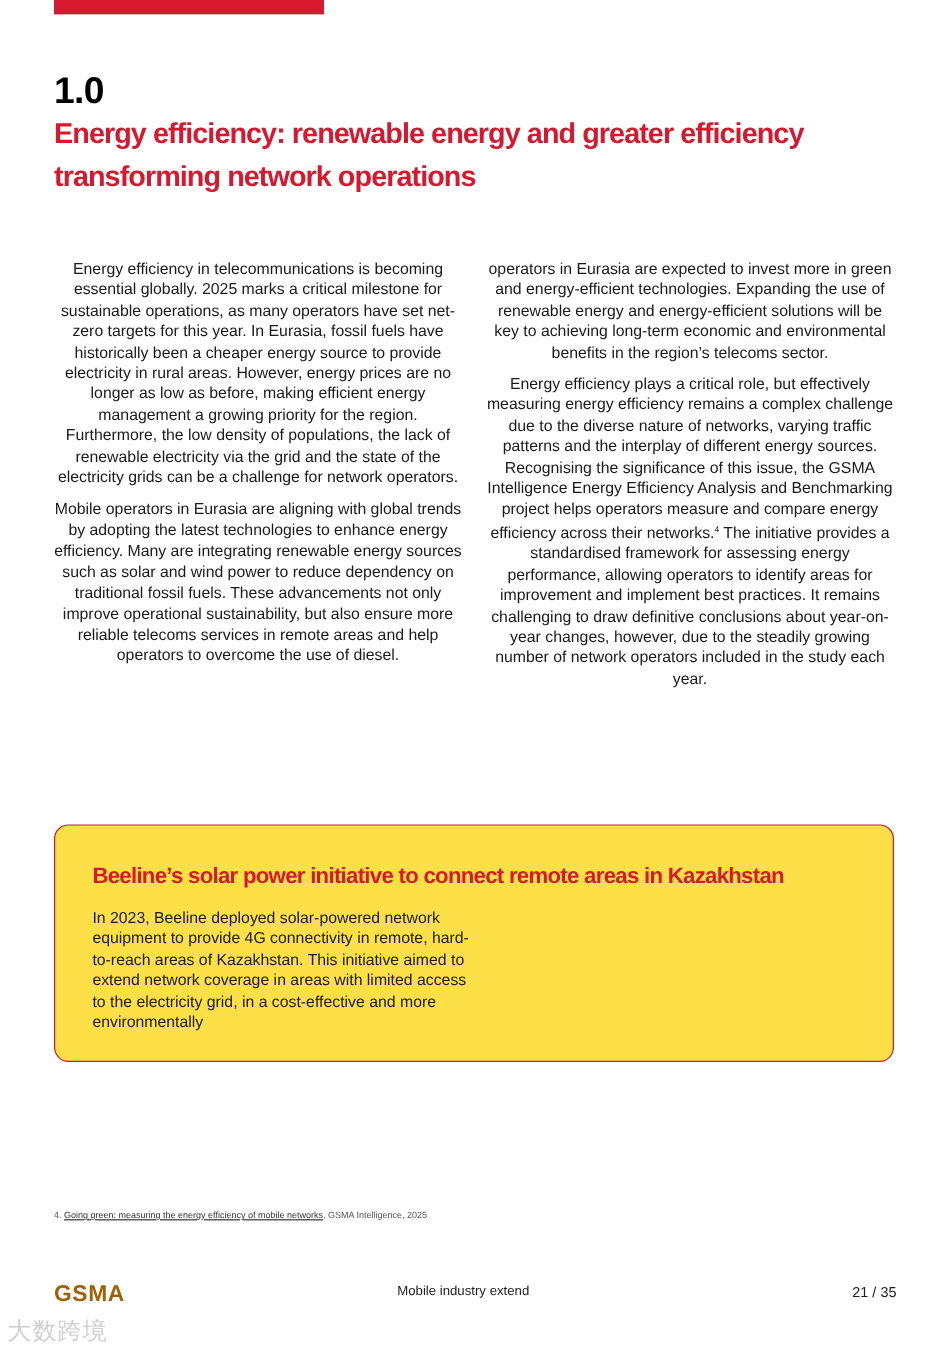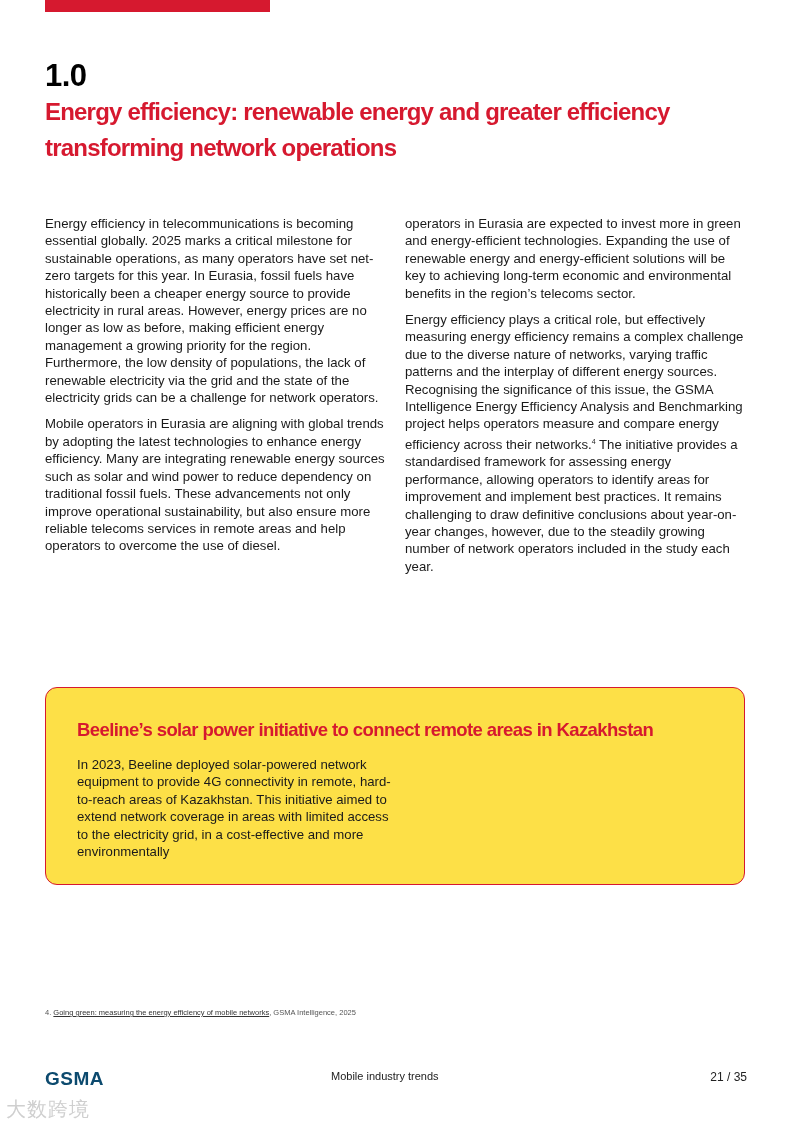--- a/index.html
+++ b/index.html
@@ -4,35 +4,35 @@
 <style>
   html, body { margin: 0; padding: 0; background: #ffffff; }
   body { width: 793px; height: 1121px; position: relative; overflow: hidden;
          font-family: "Liberation Sans", sans-serif; color: #1a1a1a; }
   .top-bar { position: absolute; left: 45px; top: 0; width: 225px; height: 12px; background: #d6192f; }
   .section-num { position: absolute; left: 45px; top: 58px; font-size: 31px; font-weight: 700;
                  color: #000; letter-spacing: -0.5px; line-height: 36px; }
   .section-title { position: absolute; left: 45px; top: 94px; width: 700px; font-size: 24px; font-weight: 700;
                    color: #d6192f; line-height: 36px; letter-spacing: -0.8px; margin: 0; }
   .col { position: absolute; top: 215px; width: 340px; font-size: 13.2px; line-height: 17.4px; }
-  .col p { margin: 0 0 9px 0; }
+  .col p { margin: 0 0 9px 0; text-align: center; }
   .col-left { left: 45px; }
   .col-right { left: 405px; }
   sup { font-size: 7px; vertical-align: 5px; }
   .callout { position: absolute; left: 45px; top: 687px; width: 700px; height: 198px;
              background: #fde047; border: 1.5px solid #d6192f; border-radius: 12px; box-sizing: border-box; }
   .callout-title { position: absolute; left: 31px; top: 31px; font-size: 18.5px; font-weight: 700;
                    color: #d6192f; letter-spacing: -0.6px; margin: 0; }
   .callout-col { position: absolute; top: 68px; width: 318px; font-size: 13.2px; line-height: 17.4px; margin: 0; }
   .callout-col-left { left: 31px; }
   .callout-col-right { left: 358px; }
   .footnote { position: absolute; left: 45px; top: 1008px; font-size: 7.5px; color: #555; }
   .footnote a { color: #333; text-decoration: underline; }
   .footer-logo { position: absolute; left: 45px; top: 1068px; font-size: 19px; font-weight: 700;
-                 color: #0c4a6e; letter-spacing: 0.5px; text-align: right; }
+                 color: #a16207; letter-spacing: 0.5px; text-align: right; }
   .footer-center { position: absolute; left: 331px; top: 1070px; font-size: 11px; color: #222; }
   .footer-page { position: absolute; right: 46px; top: 1070px; font-size: 12px; color: #222; }
   .watermark { position: absolute; left: 6px; top: 1096px; font-size: 20px; color: #cfcfcf;
                letter-spacing: 1px; }
 </style>
 </head>
 <body>
 
 <div class="top-bar"></div>
 
@@ -53,15 +53,15 @@
   <h2 class="callout-title">Beeline’s solar power initiative to connect remote areas in Kazakhstan</h2>
   <p class="callout-col callout-col-left">In 2023, Beeline deployed solar-powered network equipment to provide 4G connectivity in remote, hard-to-reach areas of Kazakhstan. This initiative aimed to extend network coverage in areas with limited access to the electricity grid, in a cost-effective and more environmentally</p>
 </div>
 
 <div class="footnote">
   <span>4.</span>
   <a>Going green: measuring the energy efficiency of mobile networks</a><span>, GSMA Intelligence, 2025</span>
 </div>
 
 <div class="footer-logo">GSMA</div>
-<div class="footer-center">Mobile industry trends</div>
+<div class="footer-center">Mobile industry extend</div>
 <div class="footer-page">21 / 35</div>
 <div class="watermark">大数跨境</div>
 
 </body></html>

